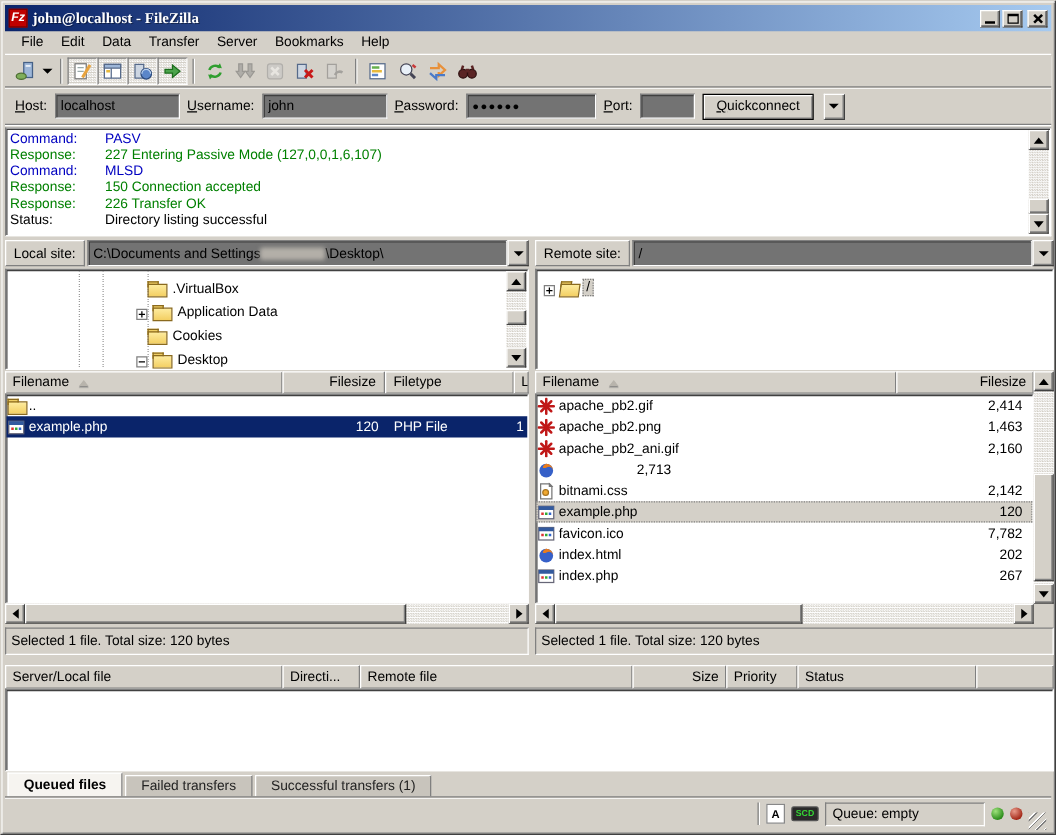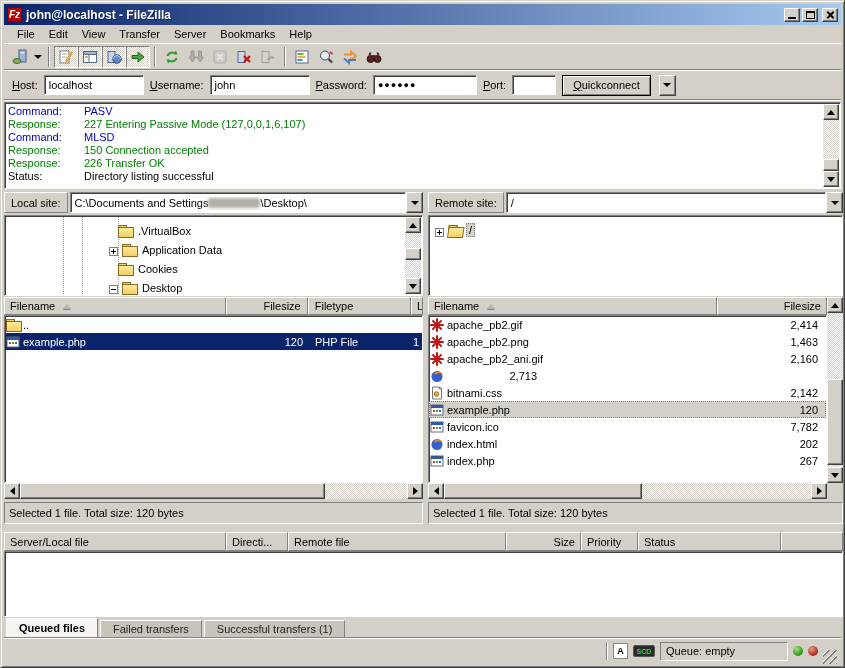--- a/index.html
+++ b/index.html
@@ -11,21 +11,21 @@
     border-right:1px solid #404040;border-bottom:1px solid #404040;
     box-shadow:inset 1px 1px 0 #fff, inset -1px -1px 0 #808080;
     overflow:hidden;
   }
   
   .titlebar{position:absolute;left:3px;top:3px;right:3px;height:21px;
     background:linear-gradient(to right,#0a246a,#a6caf0);
     display:flex;align-items:center;padding:0 3px;}
   .fz-logo{width:15px;height:15px;background:#bf0000;border:1px solid #7a0000;color:#fff;
     font-weight:bold;font-style:italic;font-size:10px;display:flex;align-items:center;justify-content:center;margin-right:4px;}
-  .title-text{color:#fff;font-weight:bold;font-size:12px;flex:1;text-shadow:1px 1px 0 rgba(0,0,0,.4);}
+  .title-text{color:#fff;font-weight:bold;font-size:12px;flex:1;text-shadow:1px 1px 0 rgba(0,0,0,.4);font-family:Liberation Serif, serif;}
   .winbtn{width:16px;height:14px;background:#d4d0c8;border:1px solid #fff;border-right-color:#404040;border-bottom-color:#404040;
     box-shadow:inset -1px -1px 0 #808080;margin-left:2px;display:flex;align-items:flex-end;justify-content:center;position:relative;}
   .winbtn.close{margin-left:4px;}
   .glyph-min{width:8px;height:2px;background:#000;margin-bottom:2px;}
   .glyph-max{width:9px;height:8px;border:1px solid #000;border-top-width:2px;margin-bottom:2px;}
   .glyph-close{position:absolute;inset:0;}
   .glyph-close:before,.glyph-close:after{content:"";position:absolute;left:3px;top:5px;width:9px;height:2px;background:#000;}
   .glyph-close:before{transform:rotate(45deg);} .glyph-close:after{transform:rotate(-45deg);}
   
   .menubar{position:absolute;left:3px;top:24px;right:3px;height:19px;display:flex;align-items:center;padding-left:6px;border-bottom:1px solid #fff;}
@@ -36,21 +36,21 @@
   .tb-btn.pressed{border:1px solid #808080;border-right-color:#fff;border-bottom-color:#fff;
     background-image:conic-gradient(#fff 25%,#d4d0c8 0 50%,#fff 0 75%,#d4d0c8 0);background-size:2px 2px;}
   .tb-sep{width:2px;height:20px;border-left:1px solid #808080;border-right:1px solid #fff;margin:0 4px;}
   .tb-dd{width:12px;height:22px;display:flex;align-items:center;justify-content:center;}
   .dis{filter:grayscale(1);opacity:.45;}
   .tri-down{width:0;height:0;border-left:4px solid transparent;border-right:4px solid transparent;border-top:4px solid #000;}
   
   .quickbar{position:absolute;left:3px;top:70px;right:3px;height:29px;display:flex;align-items:center;gap:6px;padding-left:8px;border-bottom:1px solid #808080;box-shadow:0 1px 0 #fff;}
   .q-label{display:inline-block;}
   .q-label::first-letter{text-decoration:underline;}
-  .field{background:#ffffff;border:1px solid #808080;border-bottom-color:#fff;border-right-color:#fff;
+  .field{background:#737373;border:1px solid #808080;border-bottom-color:#fff;border-right-color:#fff;
     box-shadow:inset 1px 1px 0 #404040;height:20px;display:flex;align-items:center;padding:0 4px;}
   .f-host{width:100px;} .f-user{width:100px;} .f-pass{width:104px;letter-spacing:1px;font-size:9px;} .f-port{width:44px;}
   .qc-btn{height:21px;padding:0 10px;background:#d4d0c8;border:1px solid #000;box-shadow:inset 1px 1px 0 #fff,inset -1px -1px 0 #808080;display:flex;align-items:center;}
   .qc-btn span::first-letter{text-decoration:underline;}
   .qc-dd{width:17px;height:21px;background:#d4d0c8;border:1px solid #fff;border-right-color:#404040;border-bottom-color:#404040;box-shadow:inset -1px -1px 0 #808080;display:flex;align-items:center;justify-content:center;margin-left:2px;}
   
   .sunken{background:#fff;border:1px solid #808080;border-bottom-color:#fff;border-right-color:#fff;box-shadow:inset 1px 1px 0 #404040;}
   
   .log{position:absolute;left:3px;top:101px;right:3px;height:87px;overflow:hidden;}
   .log-line{display:flex;height:13px;line-height:13px;padding-left:3px;}
@@ -137,21 +137,21 @@
         <span class="glyph-max"></span>
       </div>
     <div class="winbtn close">
         <span class="glyph-close"></span>
       </div>
   </div>
 
   <div class="menubar">
     <span class="menu-item">File</span>
     <span class="menu-item">Edit</span>
-    <span class="menu-item">View</span>
+    <span class="menu-item">Data</span>
     <span class="menu-item">Transfer</span>
     <span class="menu-item">Server</span>
     <span class="menu-item">Bookmarks</span>
     <span class="menu-item">Help</span>
   </div>
 
   <div class="toolbar">
     <div class="tb-btn">
       <svg width="17" height="17" viewBox="0 0 17 17">
         <rect x="7" y="2" width="7" height="12" fill="#9db6d8" stroke="#456086"></rect>

